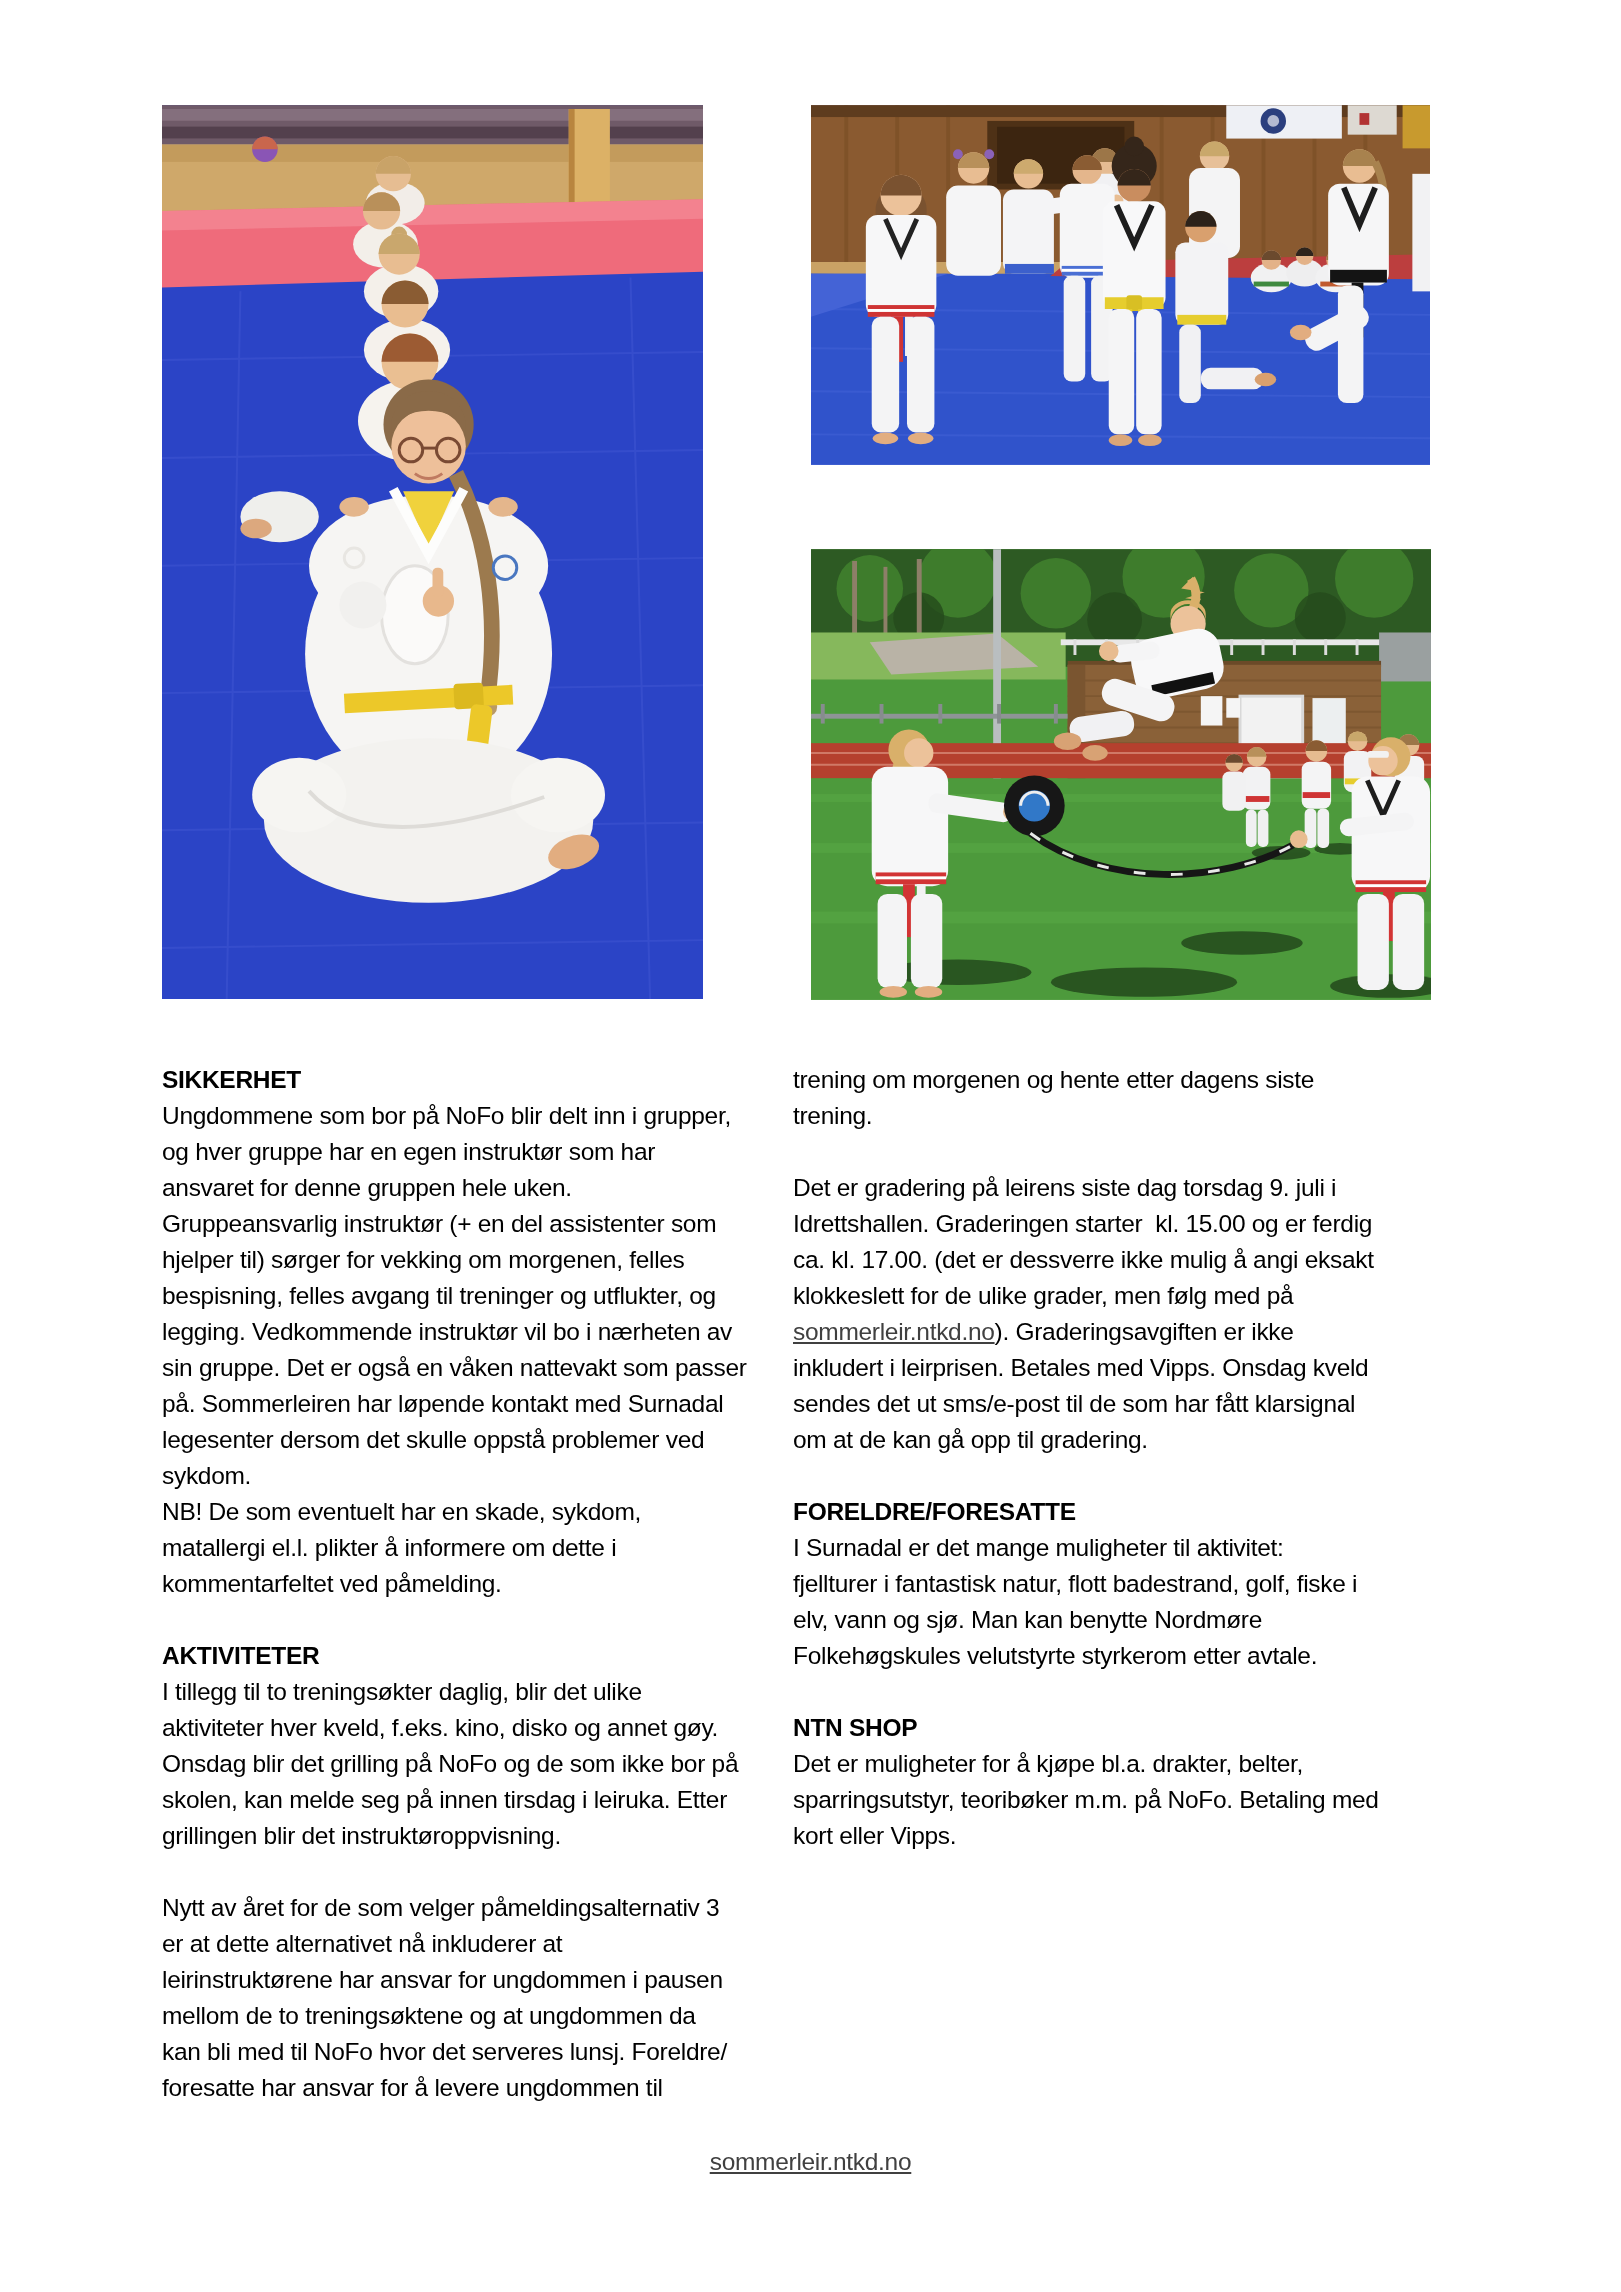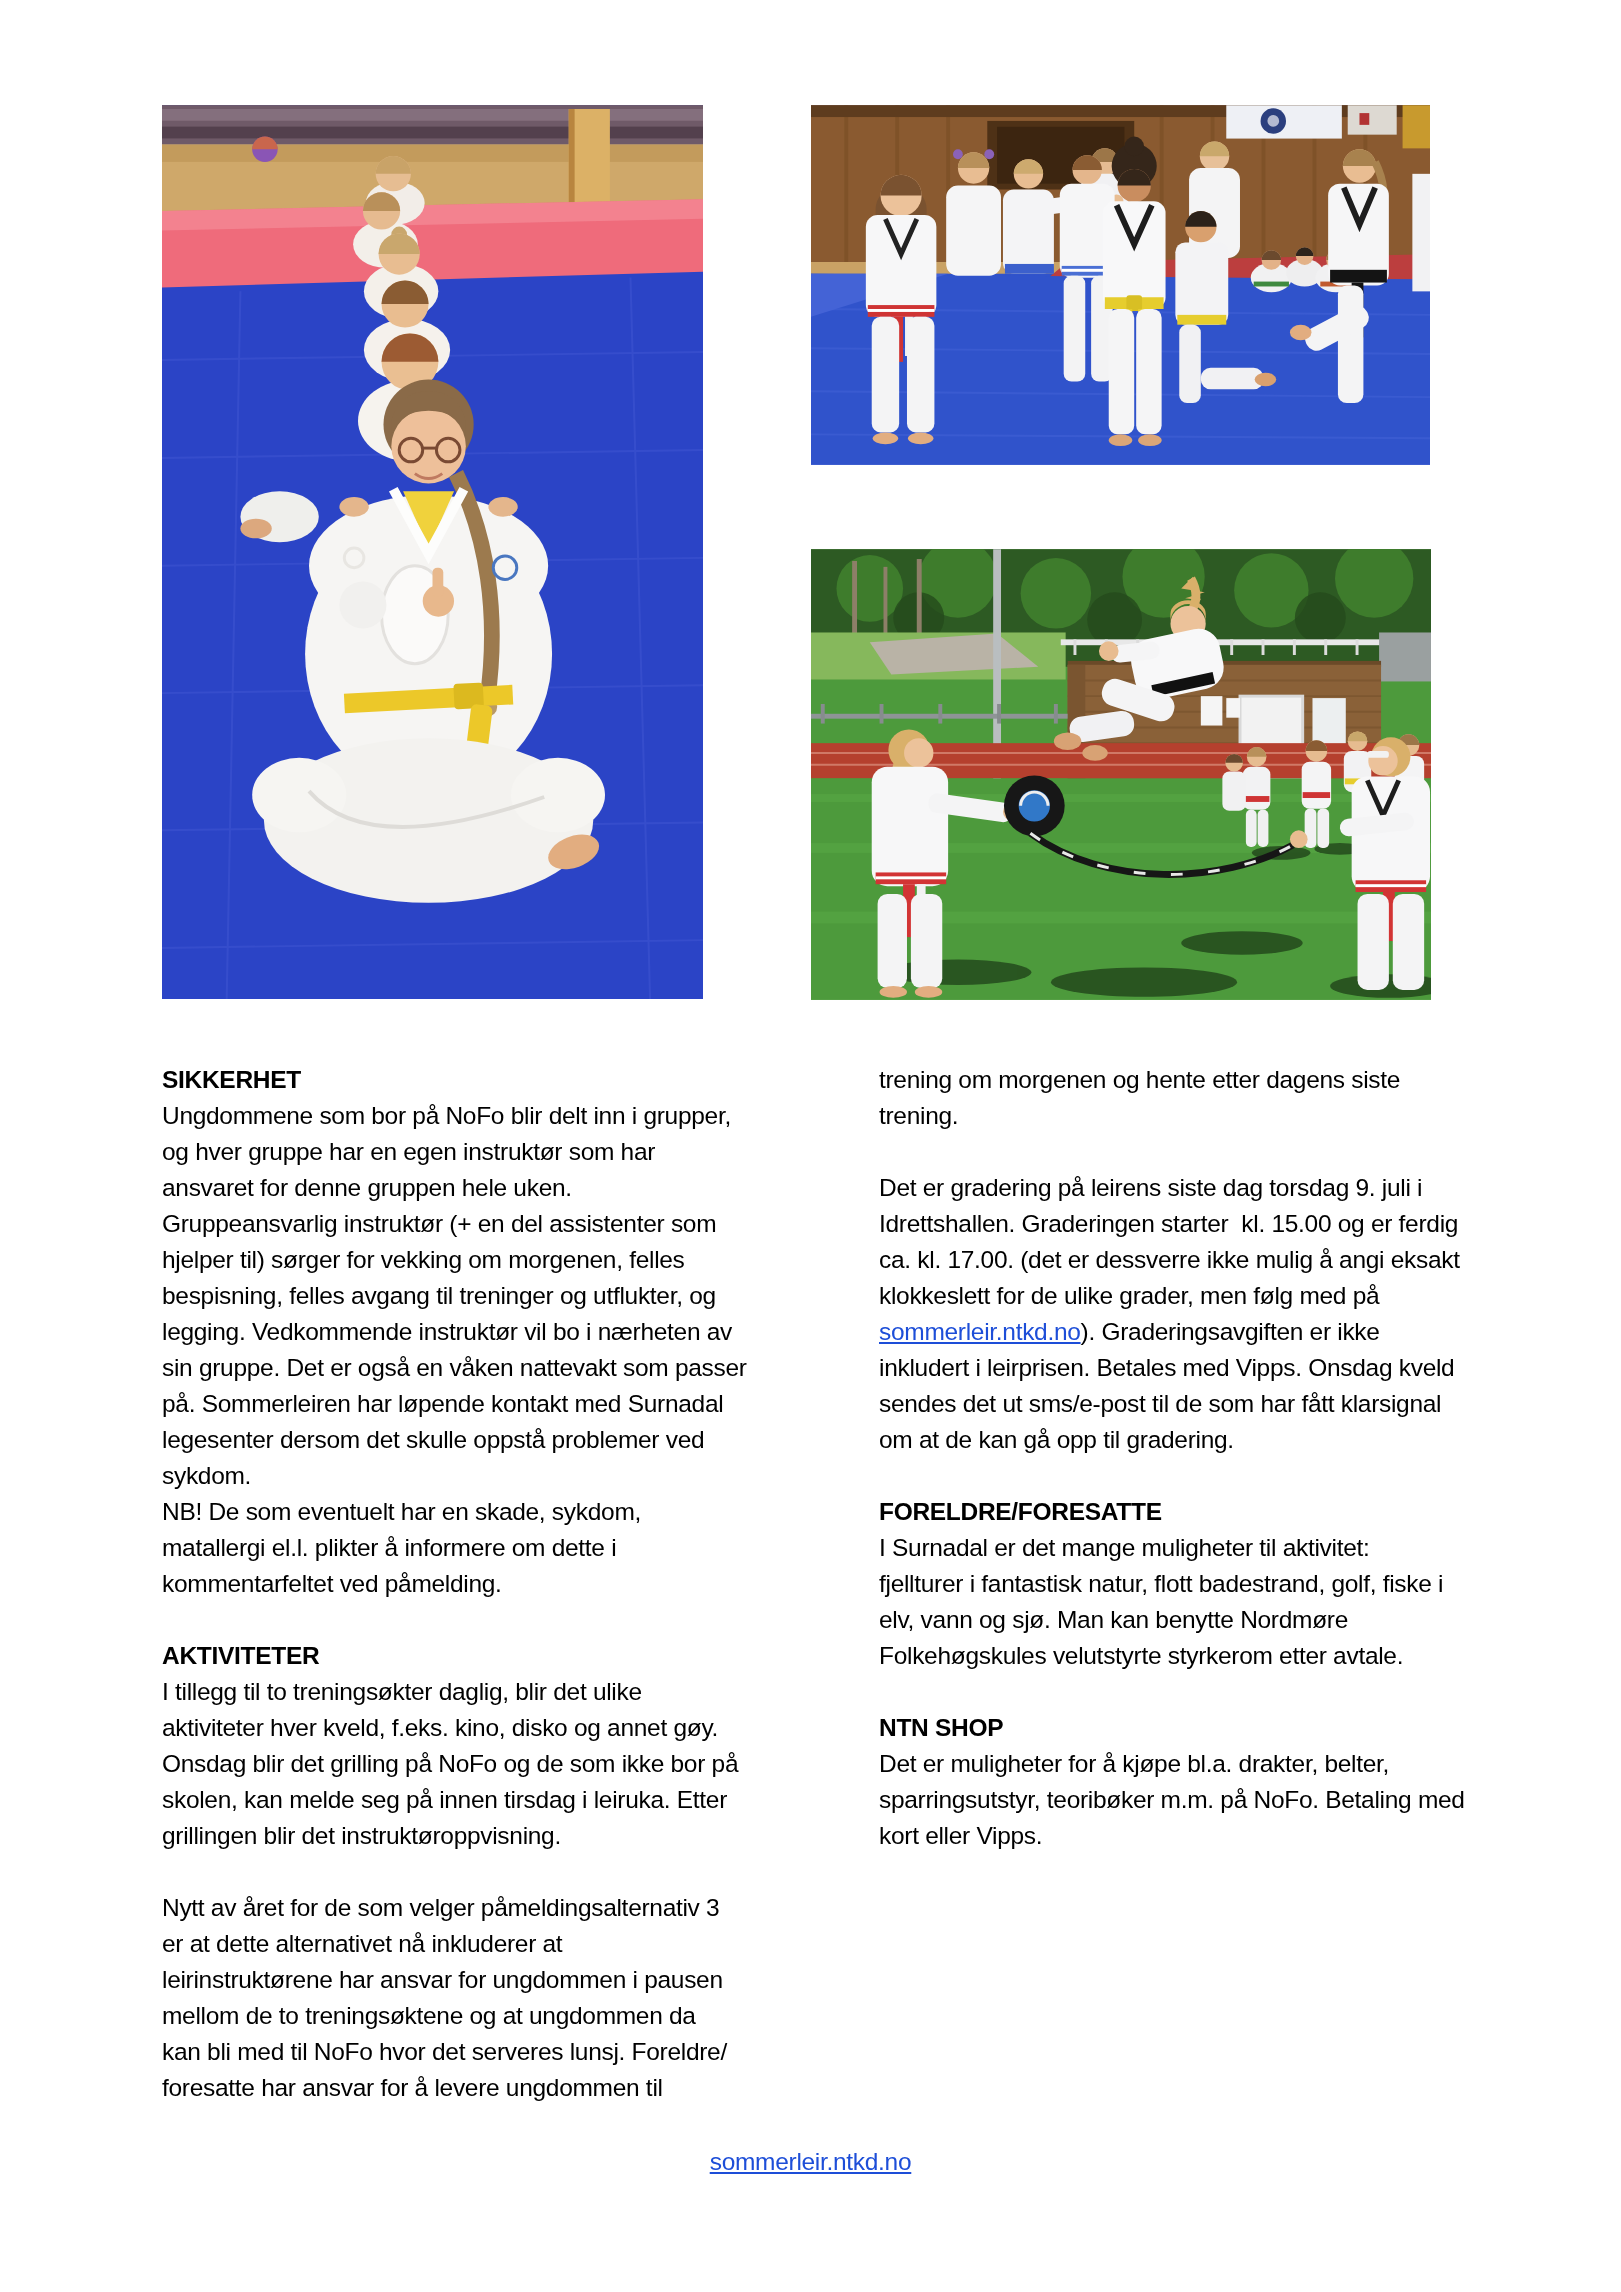--- a/index.html
+++ b/index.html
@@ -13,25 +13,25 @@
     color:#000;
   }
   .photo{position:absolute;margin:0;padding:0;overflow:hidden;}
   .photo svg{display:block;width:100%;height:100%;}
   .photo-left{left:162px;top:105px;width:541px;height:894px;}
   .photo-top-right{left:811px;top:105px;width:619px;height:360px;}
   .photo-bottom-right{left:811px;top:549px;width:620px;height:451px;}
 
   .col{position:absolute;top:1062px;font-size:24.5px;line-height:36px;letter-spacing:-0.3px;}
   .col-left{left:162px;width:676px;}
-  .col-right{left:879px;width:647px;}
+  .col-right{left:793px;width:647px;}
   .sec{margin:0 0 36px 0;}
   .h{margin:0;font-size:24.5px;line-height:36px;font-weight:700;}
   .b{margin:0;white-space:pre;}
-  .link{color:#1d4ed8;text-decoration:underline;cursor:pointer;}
+  .link{color:#404040;text-decoration:underline;cursor:pointer;}
   .footer{position:absolute;left:0;top:2144px;width:100%;text-align:center;
           font-size:24.5px;line-height:36px;letter-spacing:-0.3px;}
 </style>
 </head>
 <body>
 
 <div class="page">
 
   <figure class="photo photo-left">
     <svg viewBox="0 0 552 912">

